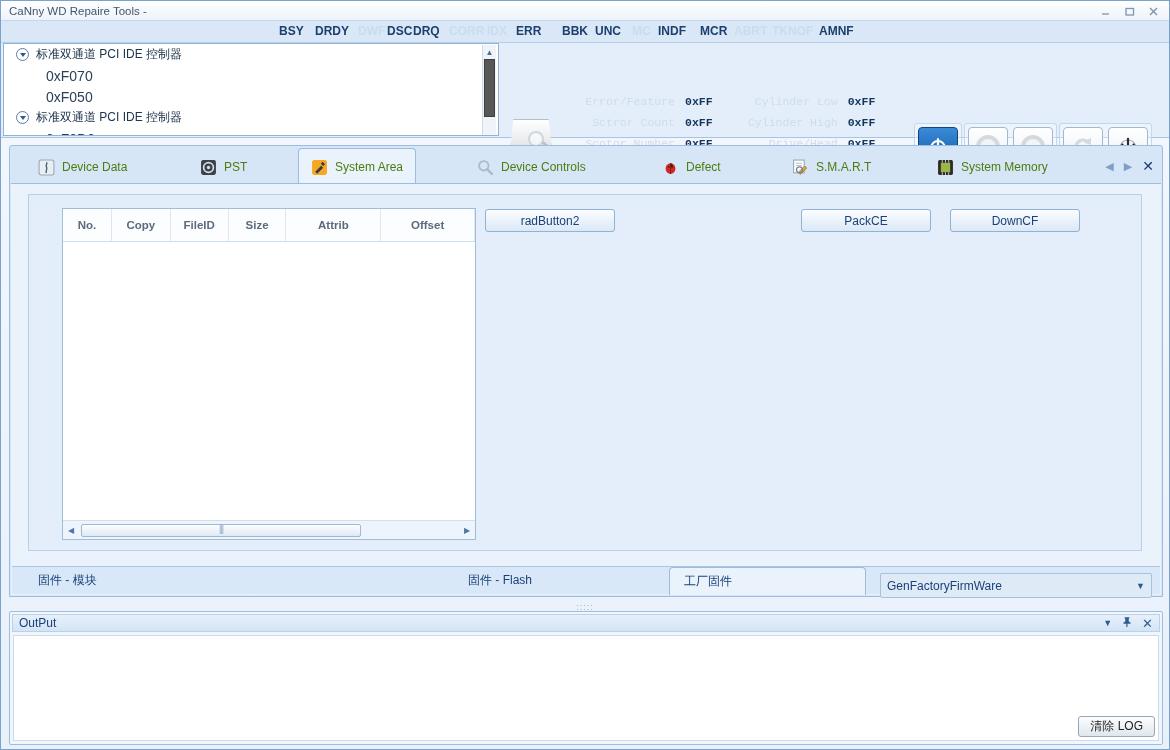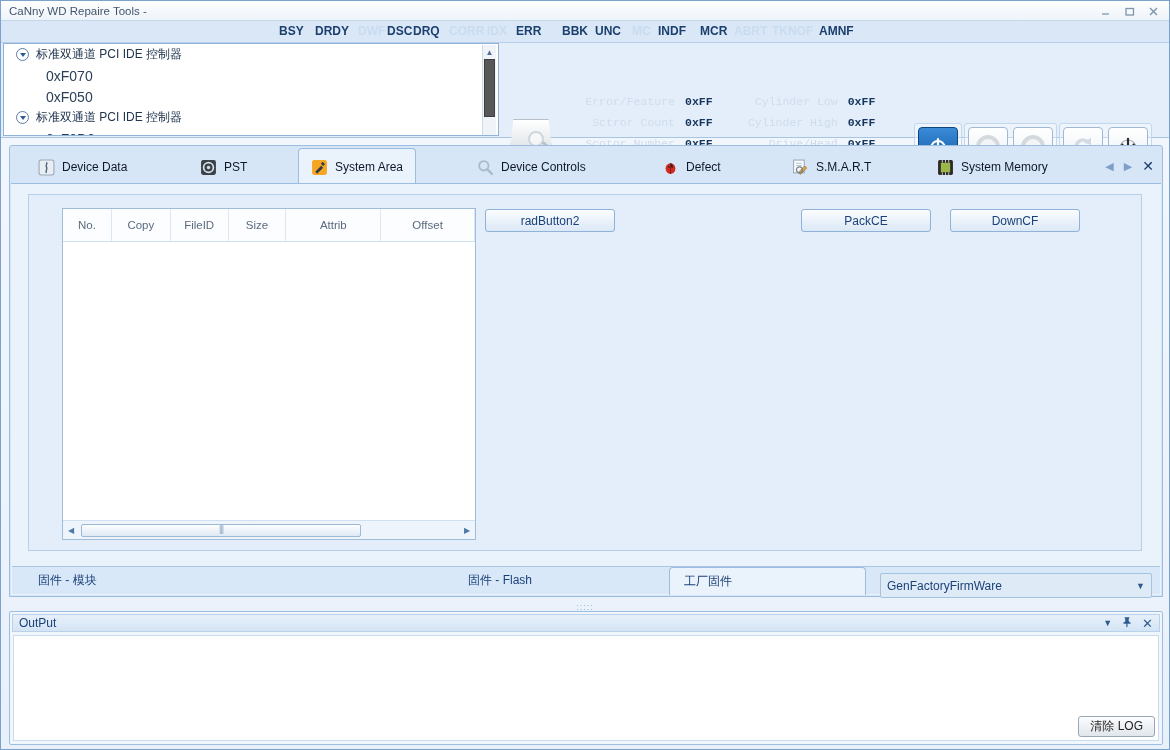--- a/index.html
+++ b/index.html
@@ -176,21 +176,21 @@
     position:absolute; left:8px; top:144px; width:1154px; height:452px;
     background:#d6e6f7;
     border:1px solid #9cbddf;
     border-radius:3px 3px 0 0;
   }
   .tabstrip { position:relative; height:38px; }
   .tab {
     position:absolute; top:4px; height:34px;
     display:flex; align-items:center; gap:7px;
     padding:0 12px;
-    font-size:12px; color:#0f172a;
+    font-size:12px; color:#4d7c0f;
     white-space:nowrap;
   }
   .tab.active {
     background:#eaf2fb;
     border:1px solid #9cbddf;
     border-bottom:none;
     border-radius:4px 4px 0 0;
     top:2px; height:37px;
   }
   .tabicon { width:17px;height:17px; flex:0 0 auto; }
@@ -208,21 +208,21 @@
   .innerpane {
     position:absolute; left:17px; top:10px; width:1114px; height:357px;
     background:#e4eefa; border:1px solid #b7d0e8;
   }
 
   
   .grid {
     position:absolute; left:33px; top:13px; width:414px; height:332px;
     background:#ffffff; border:1px solid #9fbcd8;
   }
-  .gridhead { display:flex; height:33px; background:#fbfdff; border-bottom:1px solid #cfe0ef;}
+  .gridhead { display:flex; height:33px; background:#fbfdff; border-bottom:1px solid #cfe0ef;font-weight:bold;}
   .gh {
     display:flex; align-items:center; justify-content:center;
     font-size:11.5px; color:#5b6b7d;
     border-right:1px solid #dbe7f2;
     height:100%;
   }
   .gridbody { height:275px; background:#fff; }
   .gridhscroll {
     position:absolute; left:0; right:0; bottom:0; height:19px;
     background:#eef4fb; border-top:1px solid #d0e0ee;

